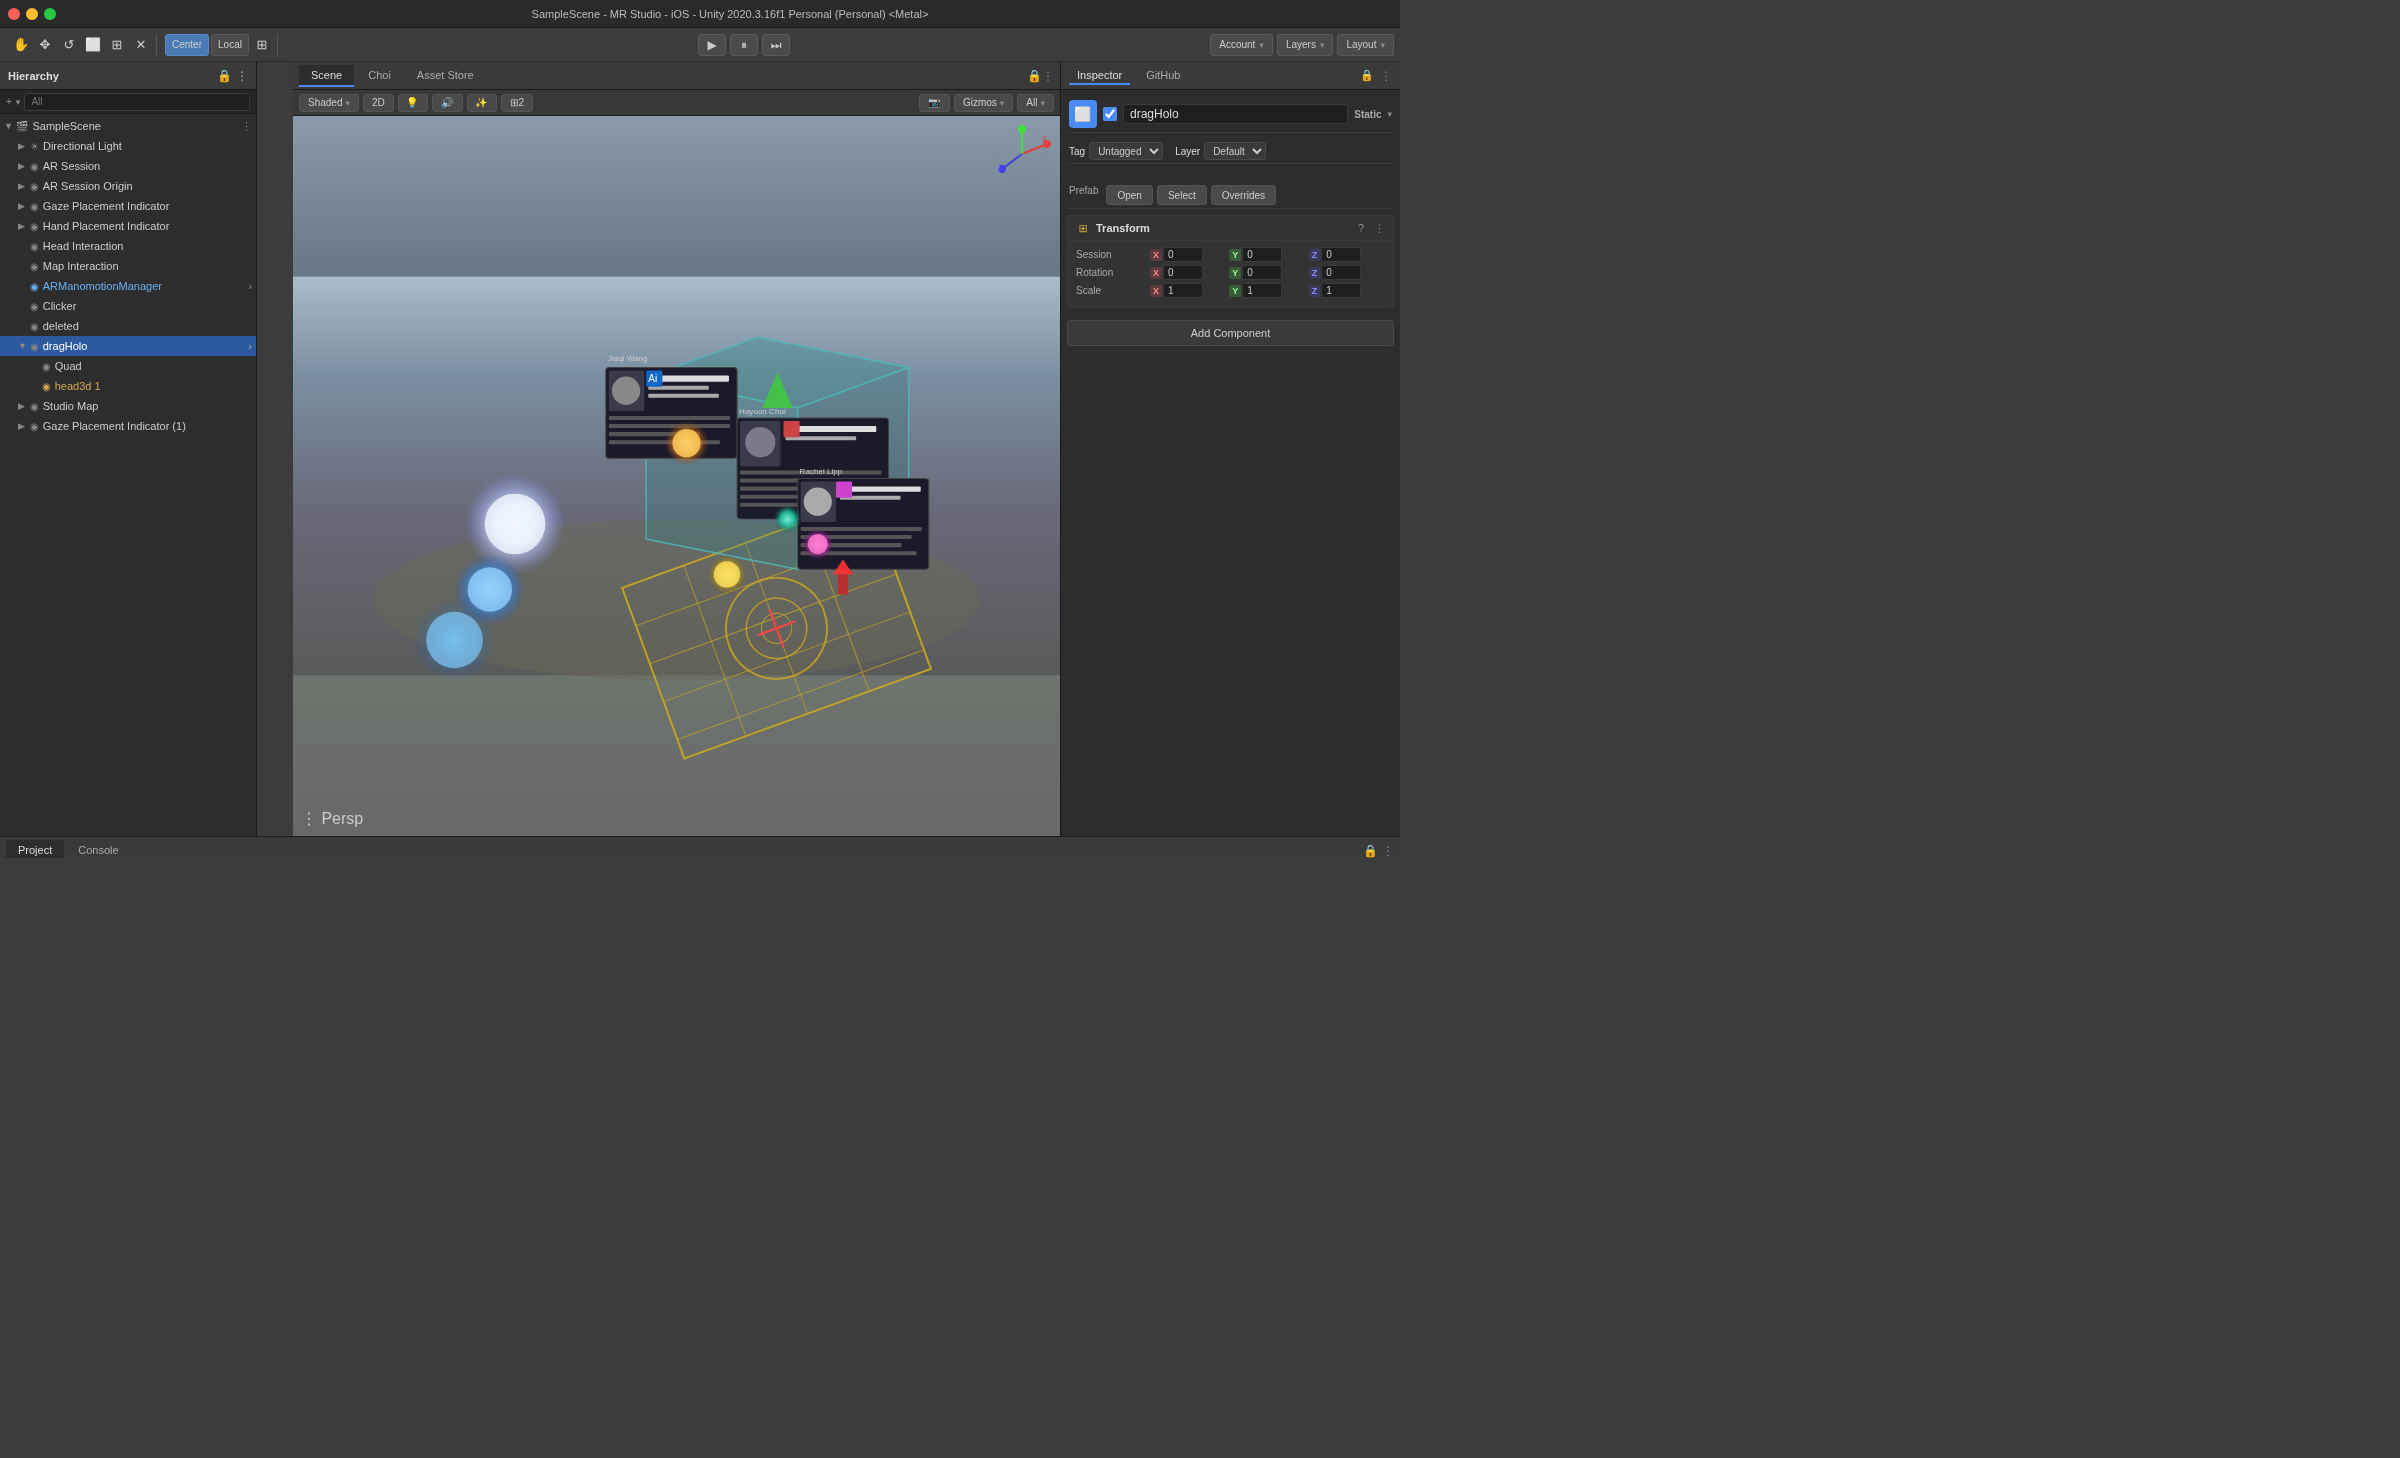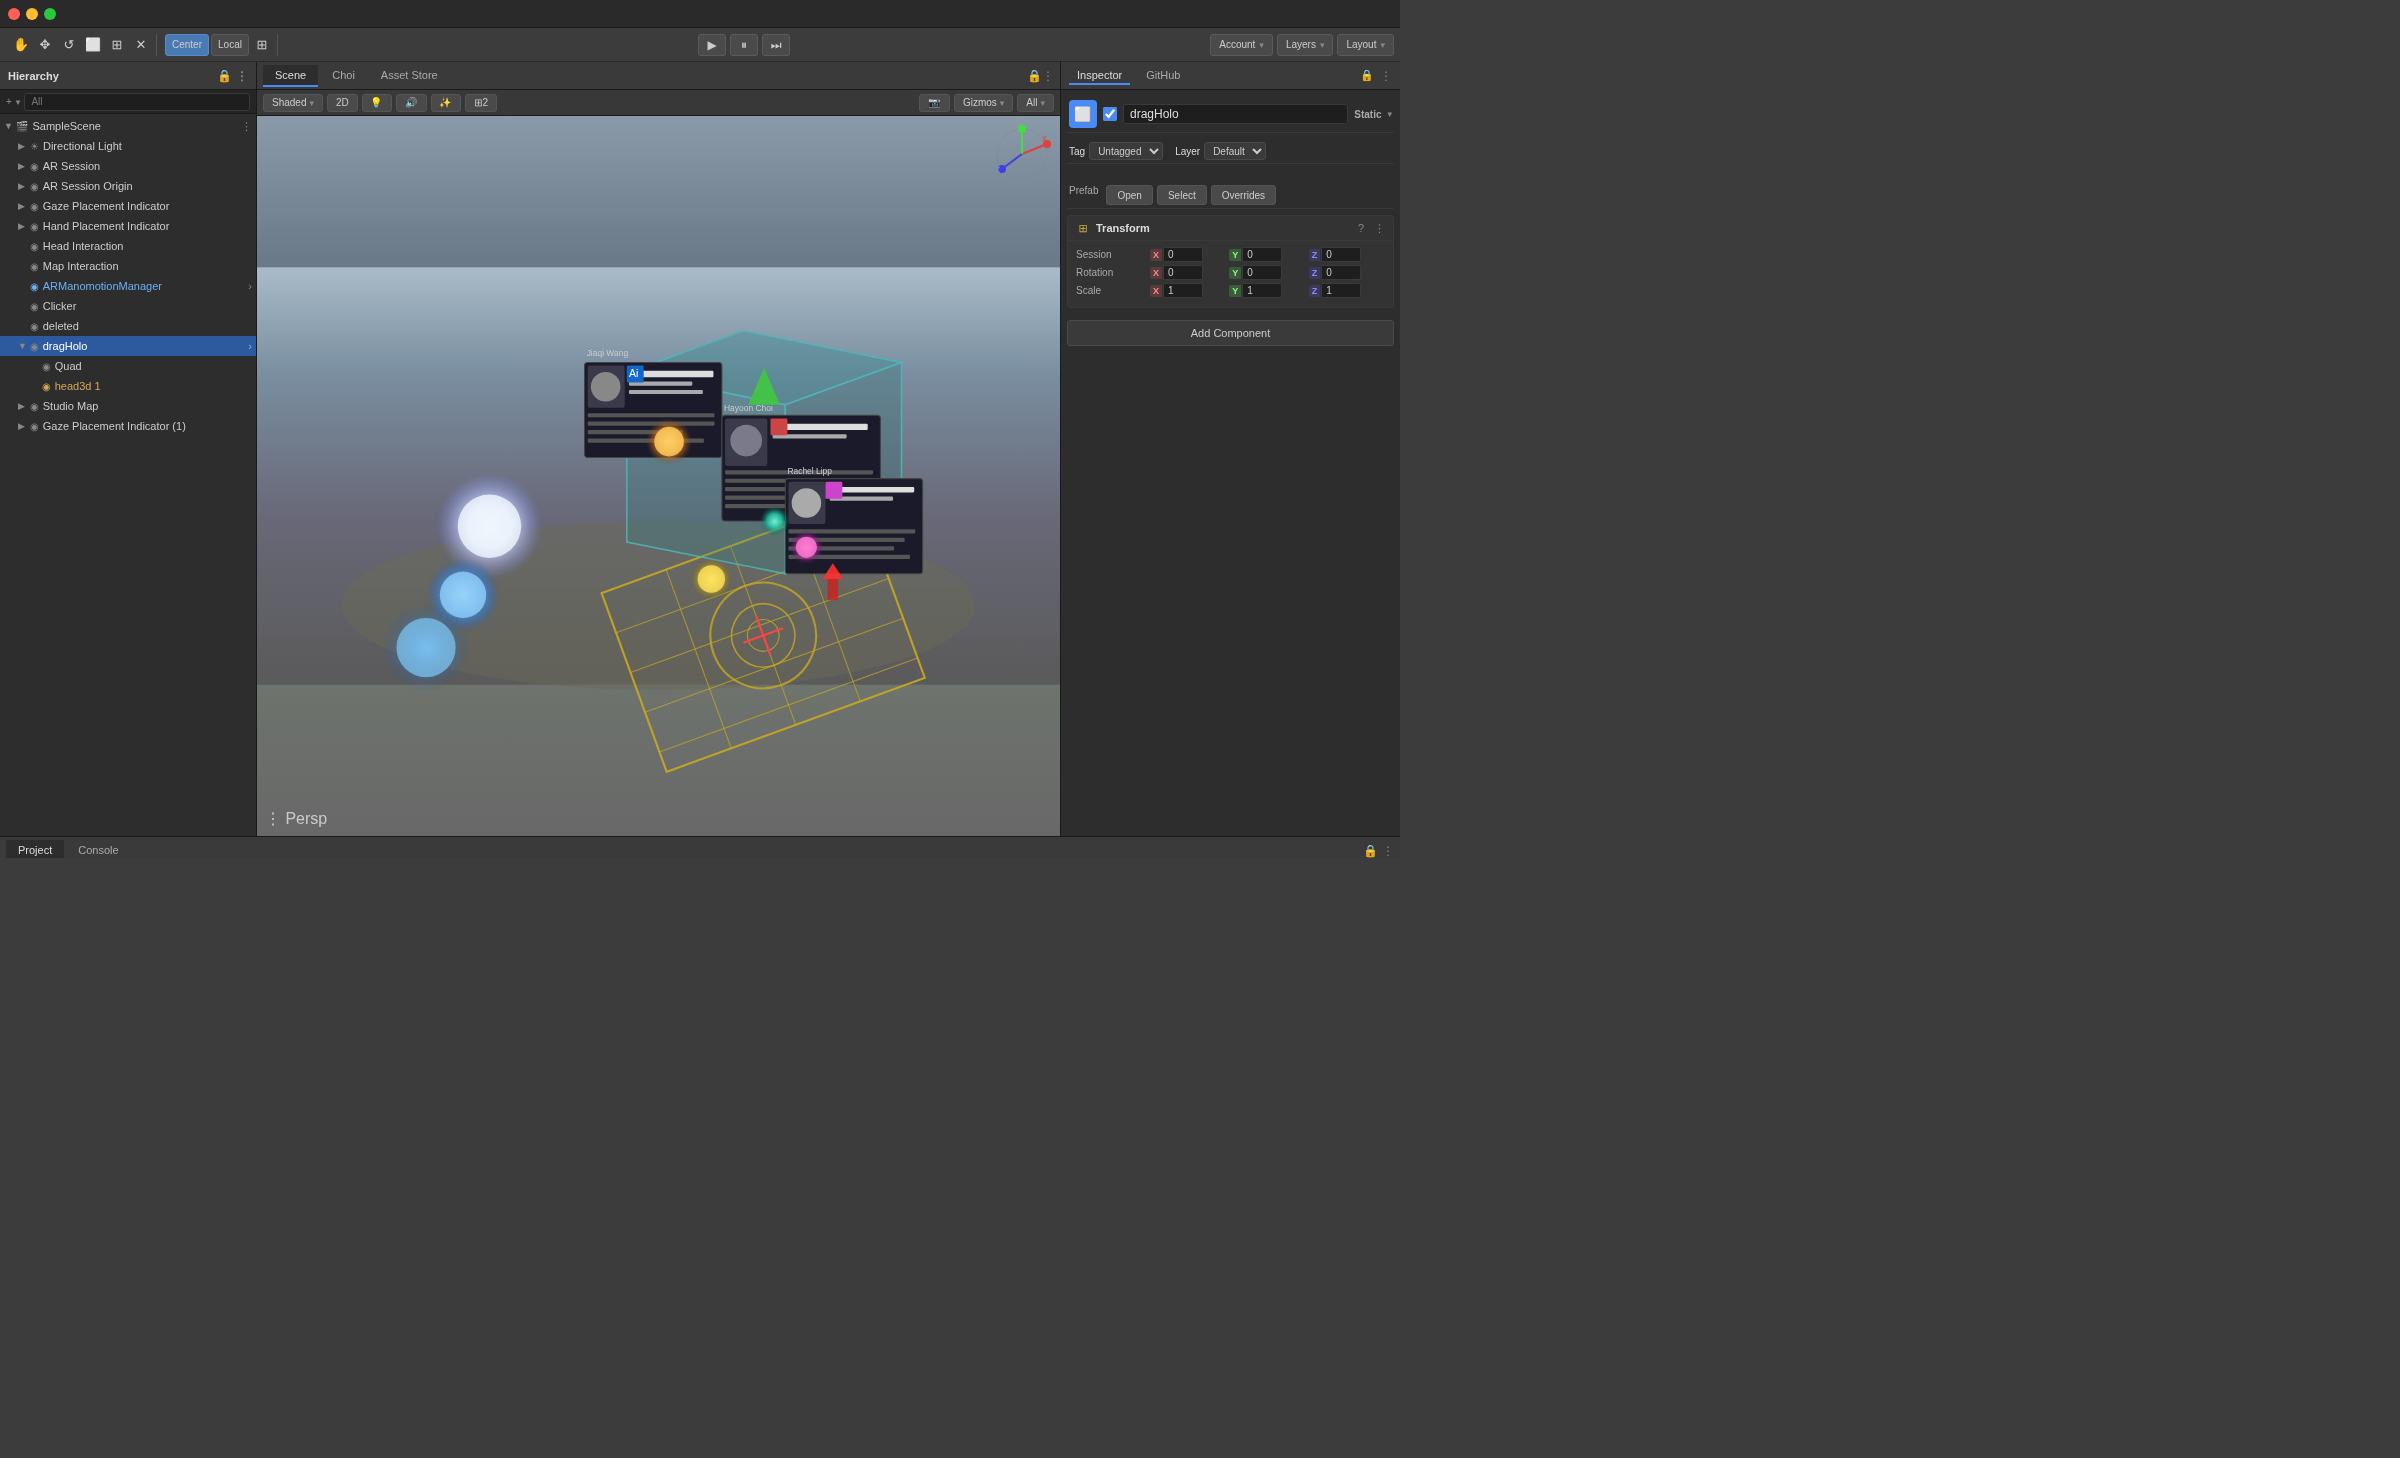--- a/index.html
+++ b/index.html
@@ -145,20 +145,21 @@
     .h-icon { margin-right: 4px; font-size: 10px; color: #888; }
     .h-indent-1 { padding-left: 18px; }
     .h-indent-2 { padding-left: 30px; }
 
     
     #center-area {
       flex: 1;
       display: flex;
       flex-direction: column;
       min-width: 0;
+      padding-left: 36px;
     }
     .tab-bar {
       background: #3a3a3a;
       height: 28px;
       display: flex;
       align-items: center;
       padding: 0 6px;
       border-bottom: 1px solid #1a1a1a;
       gap: 2px;
     }
@@ -423,20 +424,21 @@
   </style>
 </head>
 <body>
 
 <div id="titlebar">
   <div class="traffic-lights">
     <div class="tl tl-red"></div>
     <div class="tl tl-yellow"></div>
     <div class="tl tl-green"></div>
   </div>
+  <span id="title-text">SampleScene - MR Studio - iOS - Unity 2020.3.16f1 Personal (Personal) &lt;Metal&gt;</span>
 </div>
 
 <div id="toolbar">
   <div class="toolbar-group">
     <button class="tb-icon-btn">✋</button>
     <button class="tb-icon-btn">✥</button>
     <button class="tb-icon-btn">↺</button>
     <button class="tb-icon-btn">⬜</button>
     <button class="tb-icon-btn">⊞</button>
     <button class="tb-icon-btn">✕</button>

